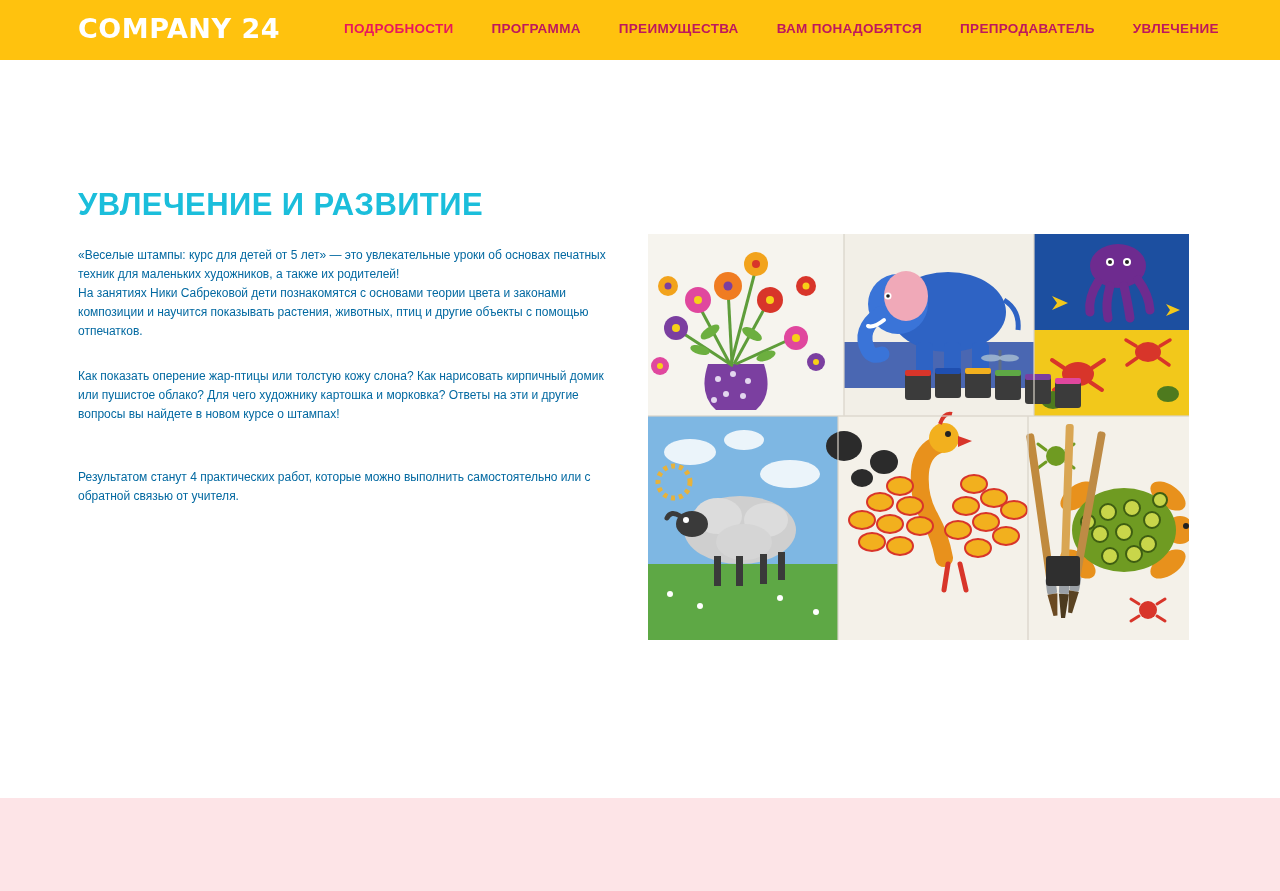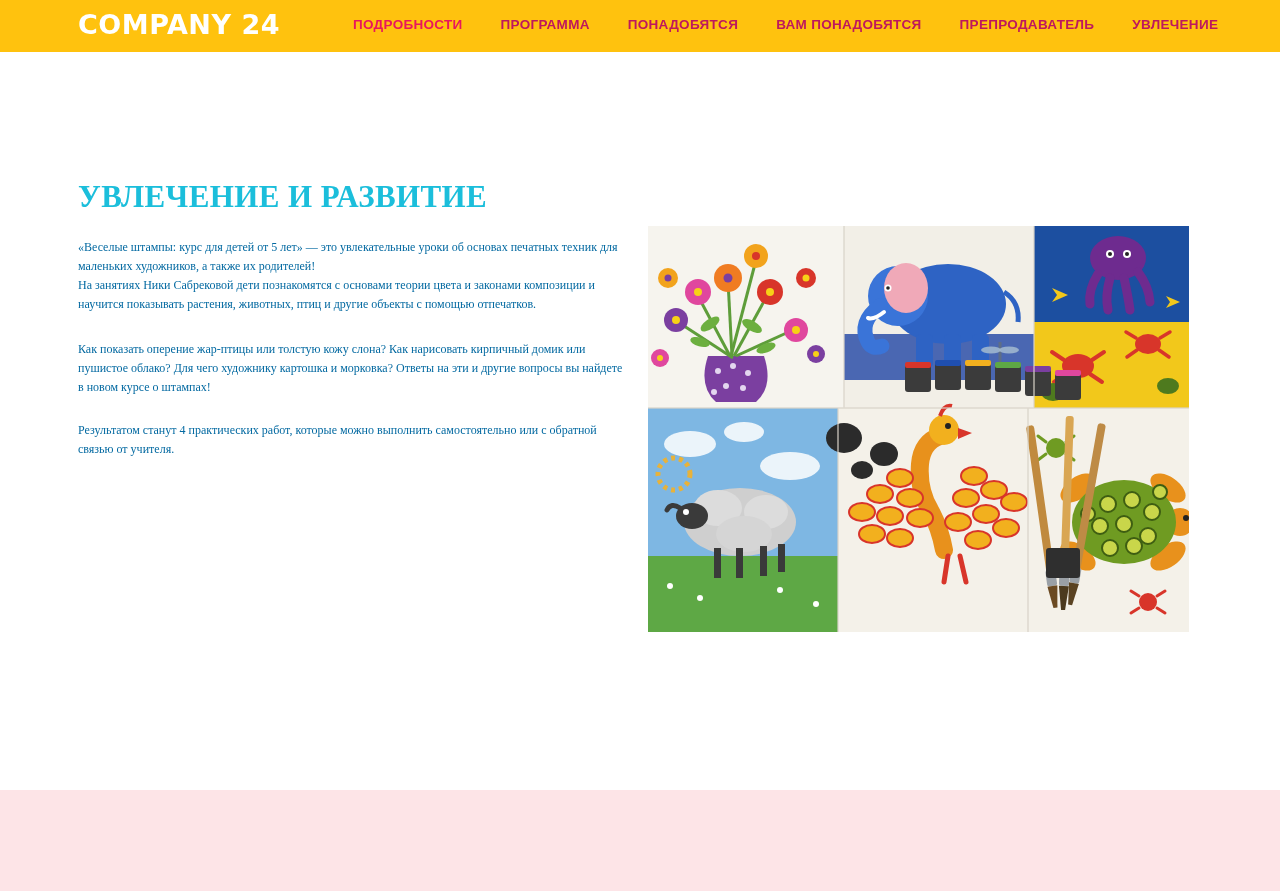--- a/index.html
+++ b/index.html
@@ -9,26 +9,25 @@
     width: 1280px;
     height: 891px;
     background: #ffffff;
     font-family: "Liberation Sans", sans-serif;
     overflow: hidden;
   }
 
   
   .header {
     width: 100%;
-    height: 52px;
+    height: 60px;
     background: #FFC20E;
     display: flex;
     align-items: center;
     padding: 0 40px 4px 78px;
-    gap: 9px;
   }
   .logo {
     color: #ffffff;
     font-size: 27px;
     font-weight: bold;
     letter-spacing: 0.5px;
     font-family: "DejaVu Sans", sans-serif;
     white-space: nowrap;
     line-height: 1;
   }
@@ -54,39 +53,38 @@
     position: relative;
     width: 100%;
     height: 738px;
     background: #ffffff;
   }
   .content {
     position: absolute;
     left: 78px;
     top: 128px;
     width: 545px;
-    font-family: Liberation Serif, serif;
   }
   .section-title {
     color: #1BBEDB;
     font-size: 31px;
     font-weight: bold;
     letter-spacing: 0.4px;
     margin: 0 0 24px 0;
     line-height: 1.1;
   }
   .para {
     color: #0369a1;
     font-size: 12px;
     line-height: 1.58;
     margin: 0 0 26px 0;
     max-width: 545px;
   }
   .para:last-child { margin-bottom: 0; }
-  .para.gap-big { margin-bottom: 24px; }
+  .para.gap-big { margin-bottom: 44px; }
 
   
   .photo {
     position: absolute;
     left: 648px;
     top: 174px;
     width: 541px;
     height: 406px;
     background: #f0ece4;
     overflow: hidden;
@@ -101,21 +99,21 @@
   }
 </style>
 </head>
 <body>
 
 <div class="header">
   <div class="logo">COMPANY 24</div>
   <nav class="nav">
     <a class="nav-item active">ПОДРОБНОСТИ</a>
     <a class="nav-item">ПРОГРАММА</a>
-    <a class="nav-item">ПОНАДОБЯТСЯ</a>
+    <a class="nav-item">ПРЕИМУЩЕСТВА</a>
     <a class="nav-item">ВАМ ПОНАДОБЯТСЯ</a>
     <a class="nav-item">ПРЕПРОДАВАТЕЛЬ</a>
     <a class="nav-item">УВЛЕЧЕНИЕ</a>
   </nav>
 </div>
 
 <div class="main">
 
   <div class="content">
     <h1 class="section-title">УВЛЕЧЕНИЕ И РАЗВИТИЕ</h1>

